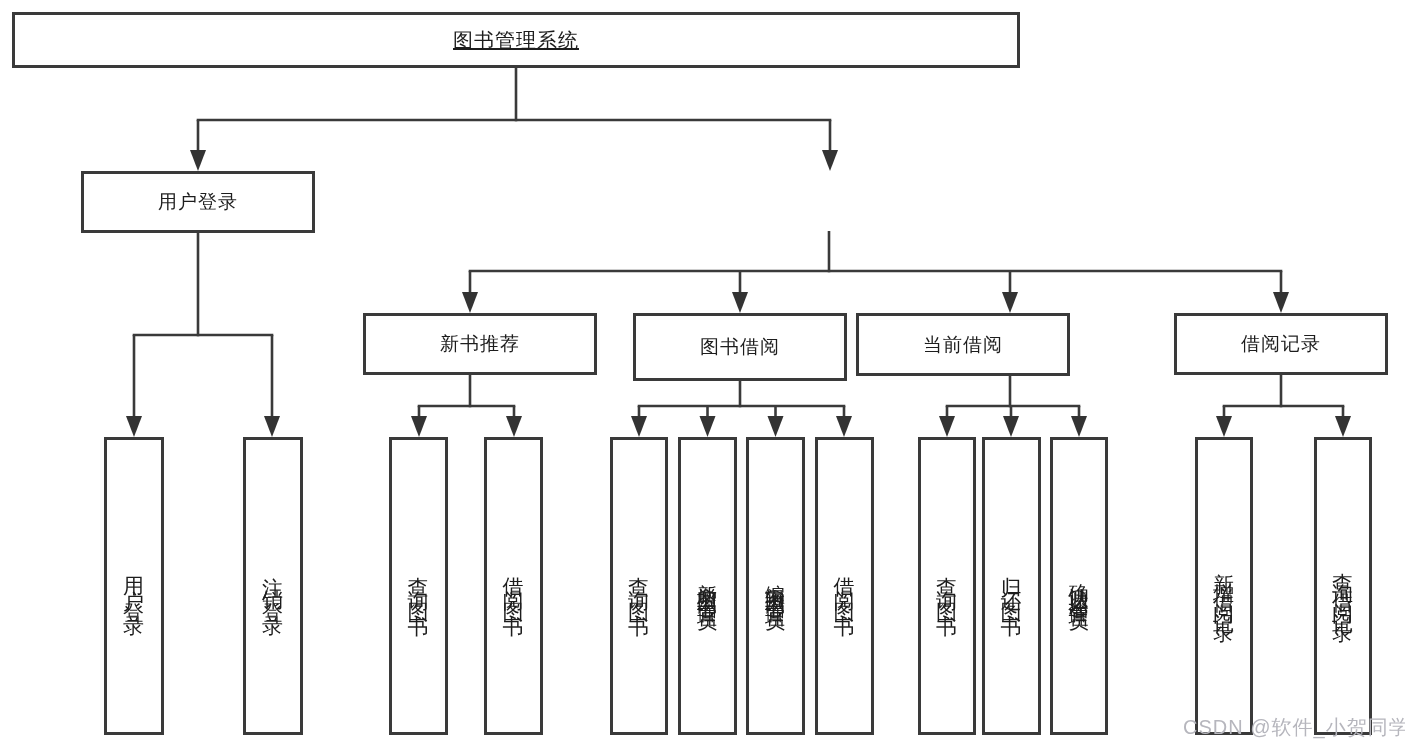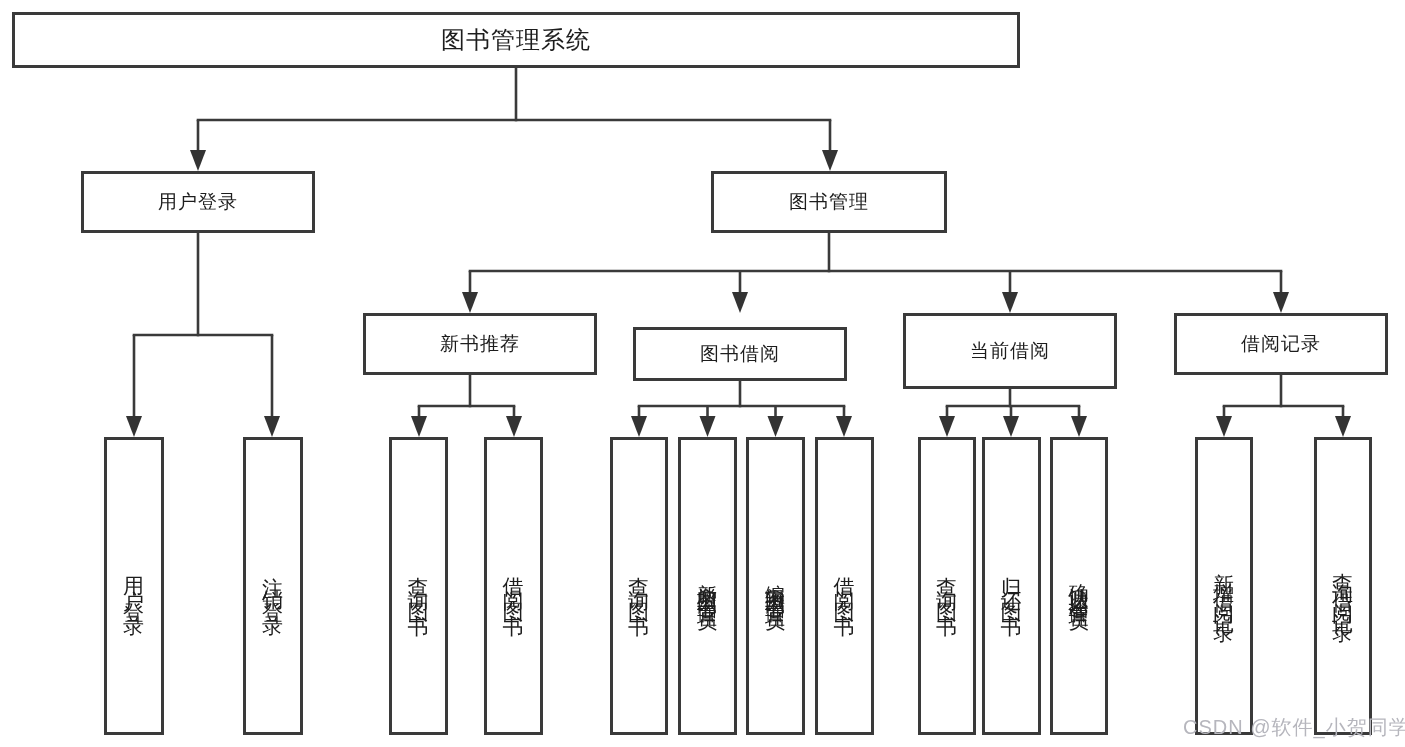--- a/index.html
+++ b/index.html
@@ -29,21 +29,21 @@
     background: #ffffff;
     border: 3px solid #3a3a3a;
     box-sizing: border-box;
     display: flex;
     align-items: center;
     justify-content: center;
     font-size: 19px;
     letter-spacing: 1px;
     color: #1d1d1d;
   }
-  .node.root { font-size: 24px; }
+  .node.root { font-size: 20px; text-decoration: underline; }
   .leaf {
     position: absolute;
     background: #ffffff;
     border: 3px solid #3a3a3a;
     box-sizing: border-box;
     display: flex;
     align-items: center;
     justify-content: center;
   }
   .leaf .vtxt {
@@ -139,31 +139,28 @@
     </g>
   </svg>
 
   <div class="node root" style="left:12px; top:12px; width:1008px; height:56px;">
     <span>图书管理系统</span>
   </div>
 
   <div class="node" style="left:81px; top:171px; width:234px; height:62px;">
     <span>用户登录</span>
   </div>
-  <div class="node" style="left:711px; top:171px; width:236px; height:62px;">
-    <span>图书管理</span>
-  </div>
 
   <div class="node" style="left:363px; top:313px; width:234px; height:62px;">
     <span>新书推荐</span>
   </div>
-  <div class="node" style="left:633px; top:313px; width:214px; height:54px;margin-top:14px;">
+  <div class="node" style="left:633px; top:313px; width:214px; height:68px;">
     <span>图书借阅</span>
   </div>
-  <div class="node" style="left:903px; top:313px; width:214px; height:76px;">
+  <div class="node" style="left:856px; top:313px; width:214px; height:63px;">
     <span>当前借阅</span>
   </div>
   <div class="node" style="left:1174px; top:313px; width:214px; height:62px;text-align:center;">
     <span>借阅记录</span>
   </div>
 
   <div class="leaf" style="left:104px; top:437px; width:60px; height:298px;">
     <span class="vtxt s4">用户登录</span>
   </div>
   <div class="leaf" style="left:243px; top:437px; width:60px; height:298px;">

